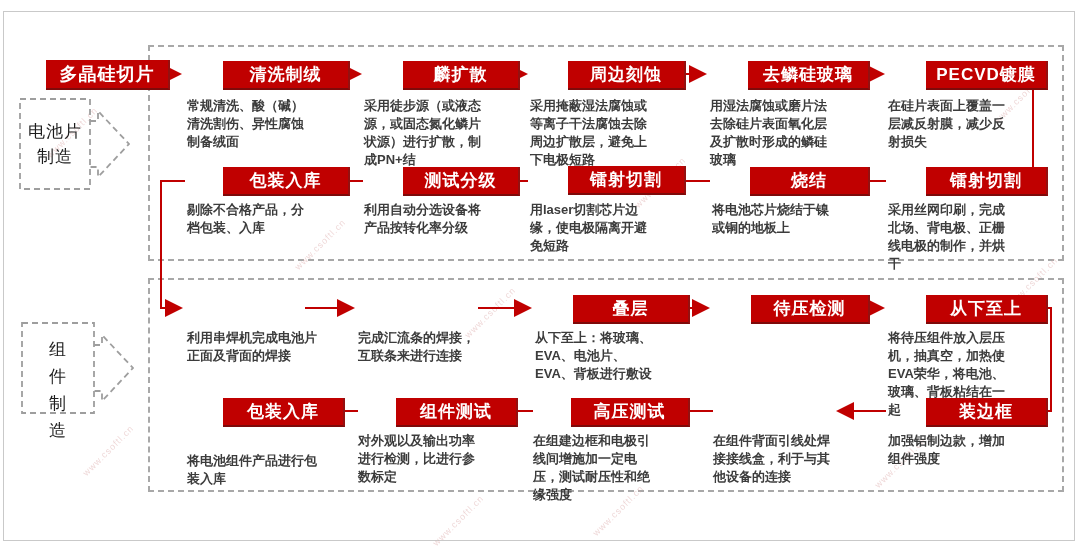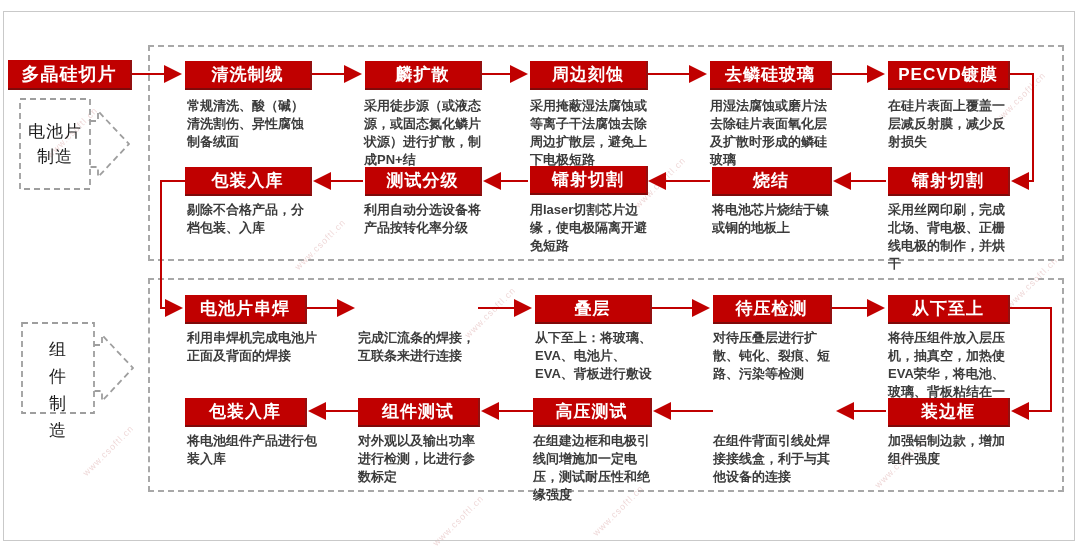--- a/index.html
+++ b/index.html
@@ -6,21 +6,21 @@
   .stage{position:relative;width:1078px;height:548px;background:#fff;overflow:hidden;
          font-family:"Liberation Sans", sans-serif;}
   .outer-frame{position:absolute;left:3px;top:11px;width:1070px;height:528px;
                border:1px solid #c9c9c9;}
   .dash-container{position:absolute;border:2px dashed #a8a8a8;}
   .dash-top{left:148px;top:45px;width:912px;height:212px;}
   .dash-bottom{left:148px;top:278px;width:912px;height:210px;}
   .pbox{position:absolute;background:#c00000;color:#ffffff;font-weight:bold;
         font-size:17px;text-align:center;height:27px;line-height:27px;
         letter-spacing:1px;border-right:2px solid #941010;border-bottom:2px solid #7e0a0a;
-        white-space:nowrap;overflow:hidden;}
+        white-space:nowrap;overflow:hidden;margin-left:38px;}
   .src-box{font-size:18px;height:28px;line-height:28px;}
   .pdesc{position:absolute;color:#3c3c3c;font-size:13px;line-height:1.38;
          text-align:left;font-weight:bold;}
   .stage-label{position:absolute;color:#1c1c1c;font-weight:normal;font-size:17px;
                text-align:center;line-height:25px;letter-spacing:1px;}
   .vlabel span{display:block;line-height:27px;}
   .wm{position:absolute;color:#dba8a8;opacity:.45;font-size:9px;letter-spacing:1px;
       transform:rotate(-45deg);transform-origin:left bottom;white-space:nowrap;}
   svg{position:absolute;left:0;top:0;pointer-events:none;}
 </style>
@@ -118,36 +118,34 @@
 
   <div class="pbox" style="left:530px;top:166px;width:116px">镭射切割</div>
   <div class="pdesc" style="left:530px;top:201px;width:126px">用laser切割芯片边缘，使电极隔离开避免短路</div>
 
   <div class="pbox" style="left:712px;top:167px;width:118px">烧结</div>
   <div class="pdesc" style="left:712px;top:201px;width:128px">将电池芯片烧结于镍或铜的地板上</div>
 
   <div class="pbox" style="left:888px;top:167px;width:120px">镭射切割</div>
   <div class="pdesc" style="left:888px;top:201px;width:128px">采用丝网印刷，完成北场、背电极、正栅线电极的制作，并烘干</div>
 
-  <div class="pbox" style="left:185px;top:295px;width:120px">电池片串焊</div>
   <div class="pdesc" style="left:187px;top:329px;width:130px">利用串焊机完成电池片正面及背面的焊接</div>
 
   <div class="pdesc" style="left:358px;top:329px;width:128px">完成汇流条的焊接，互联条来进行连接</div>
 
   <div class="pbox" style="left:535px;top:295px;width:115px">叠层</div>
   <div class="pdesc" style="left:535px;top:329px;width:128px">从下至上：将玻璃、EVA、电池片、EVA、背板进行敷设</div>
 
   <div class="pbox" style="left:713px;top:295px;width:117px">待压检测</div>
-  <div class="pdesc" style="left:713px;top:329px;width:128px">对待压叠层进行扩散、钝化、裂痕、短路、污染等检测</div>
 
   <div class="pbox" style="left:888px;top:295px;width:120px">从下至上</div>
   <div class="pdesc" style="left:888px;top:329px;width:128px">将待压组件放入层压机，抽真空，加热使EVA荣华，将电池、玻璃、背板粘结在一起</div>
 
   <div class="pbox" style="left:185px;top:398px;width:120px">包装入库</div>
-  <div class="pdesc" style="left:187px;top:432px;width:130px">将电池组件产品进行包装入库</div>
+  <div class="pdesc" style="left:187px;top:452px;width:130px">将电池组件产品进行包装入库</div>
 
   <div class="pbox" style="left:358px;top:398px;width:120px">组件测试</div>
   <div class="pdesc" style="left:358px;top:432px;width:128px">对外观以及输出功率进行检测，比进行参数标定</div>
 
   <div class="pbox" style="left:533px;top:398px;width:117px">高压测试</div>
   <div class="pdesc" style="left:533px;top:432px;width:128px">在组建边框和电极引线间增施加一定电压，测试耐压性和绝缘强度</div>
 
   <div class="pdesc" style="left:713px;top:432px;width:128px">在组件背面引线处焊接接线盒，利于与其他设备的连接</div>
 
   <div class="pbox" style="left:888px;top:398px;width:120px">装边框</div>

